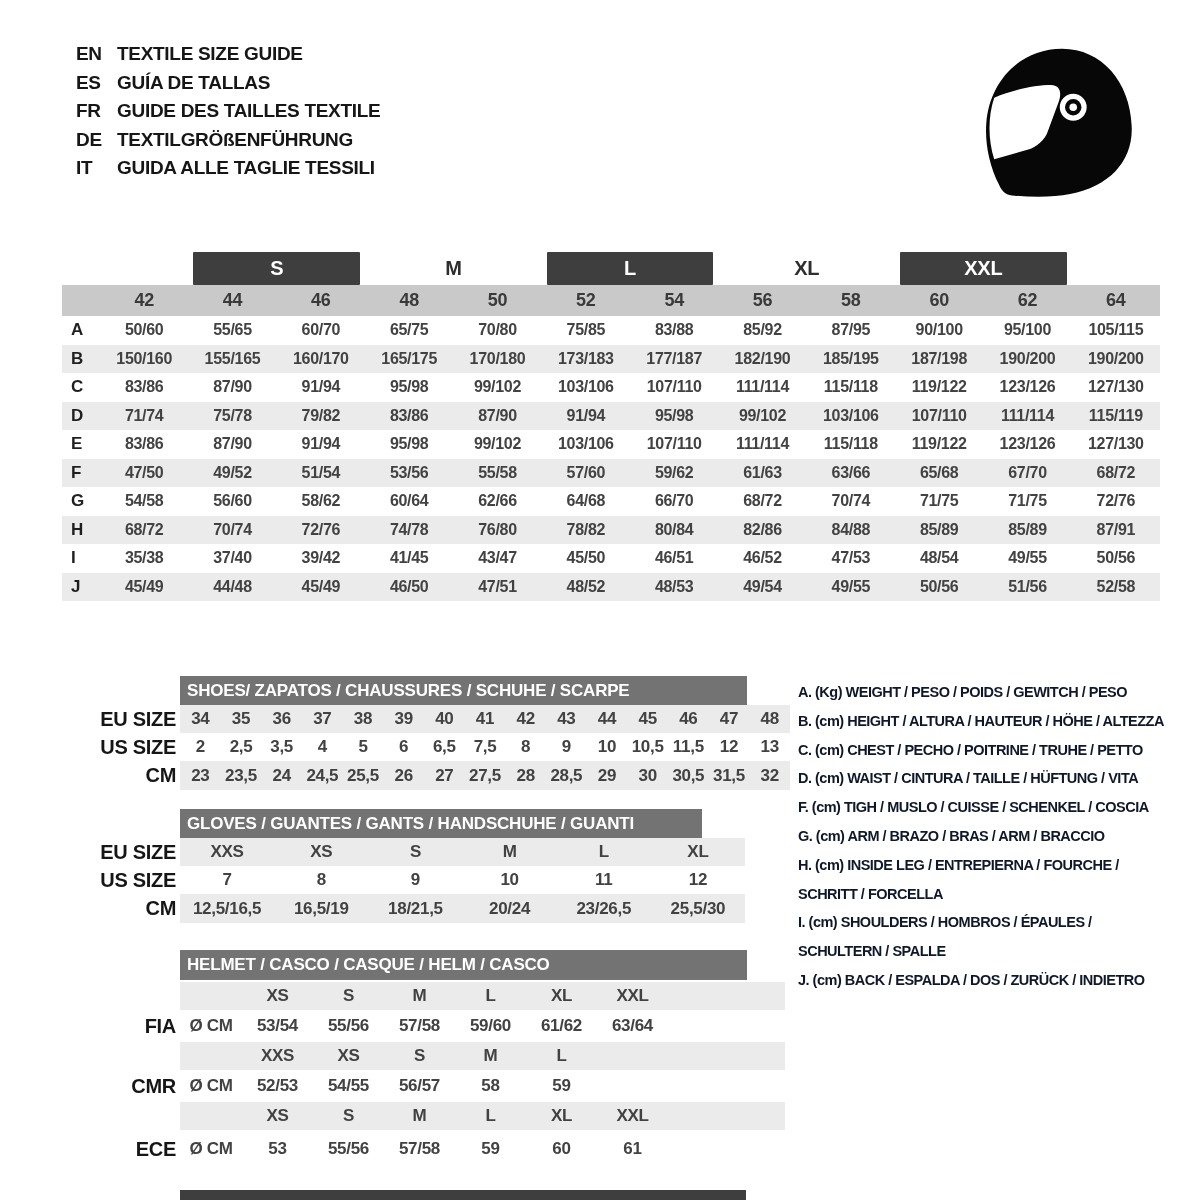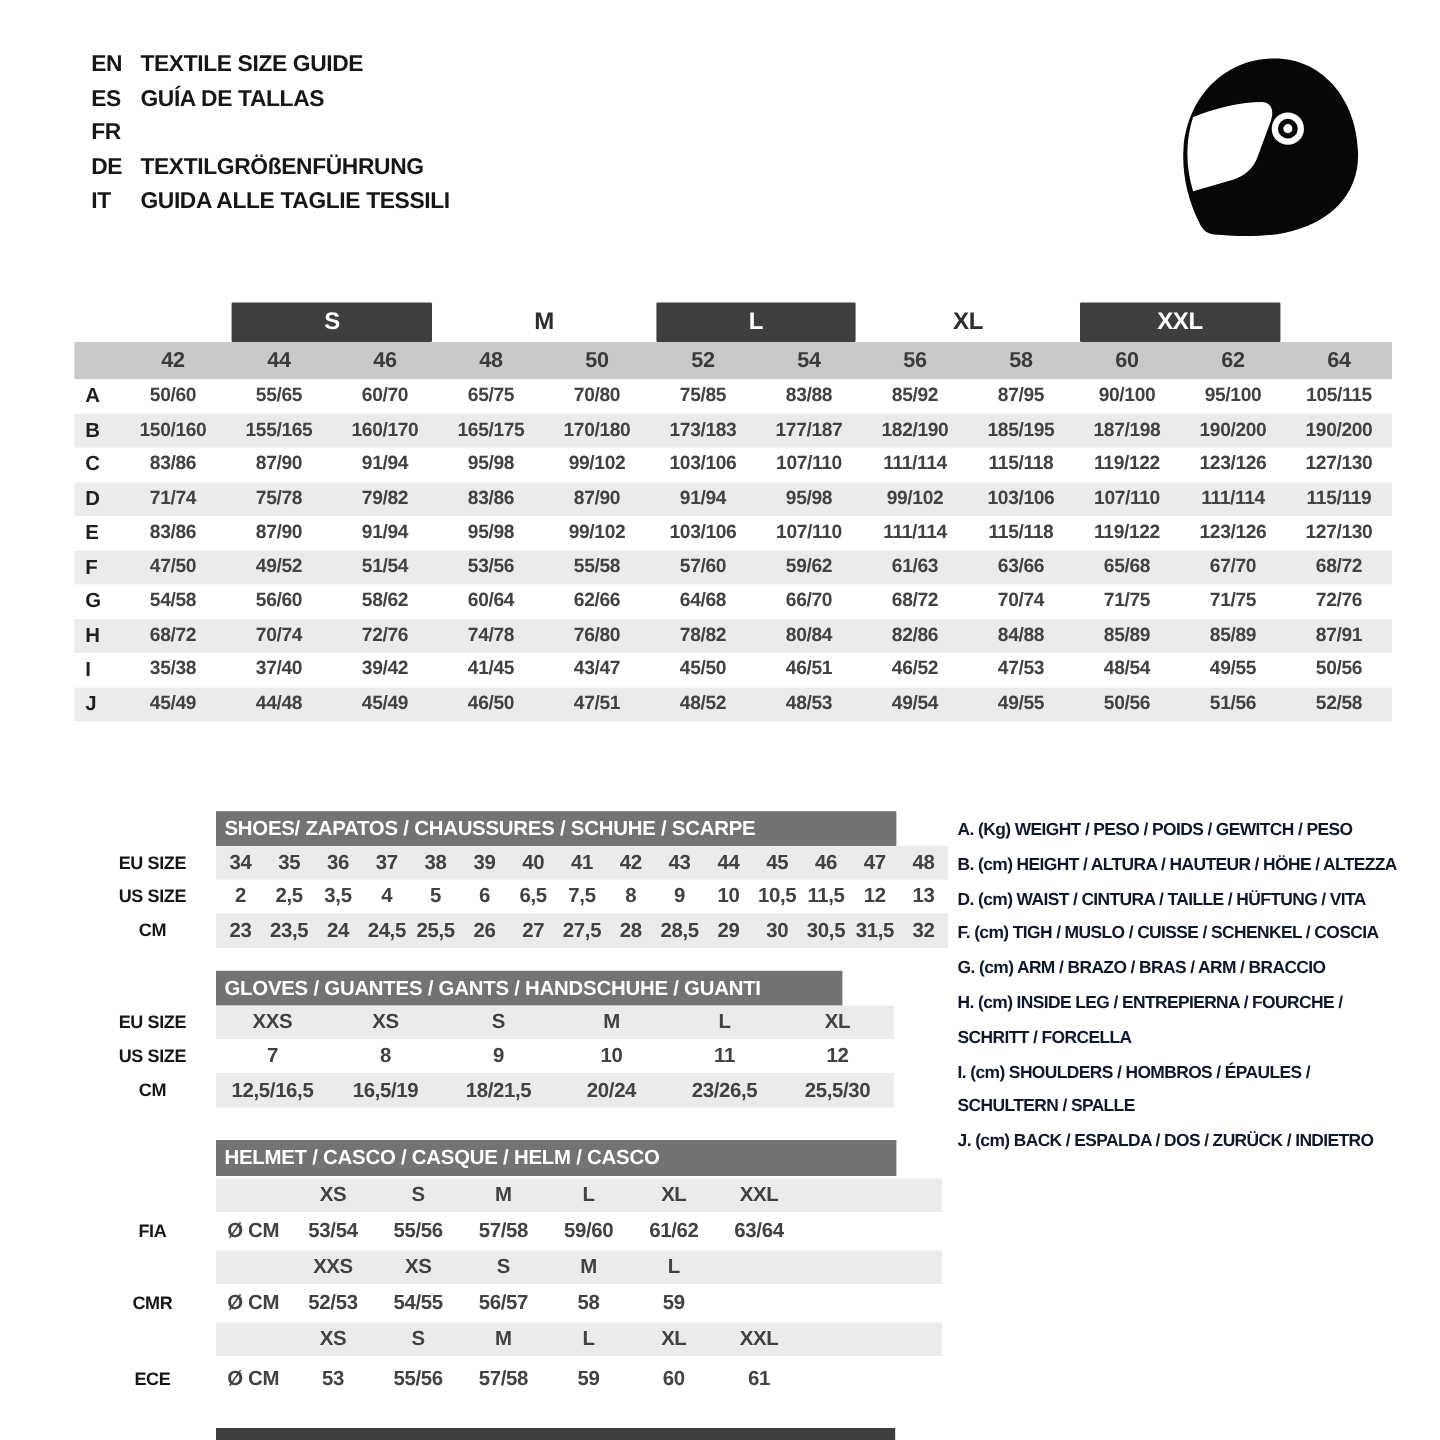--- a/index.html
+++ b/index.html
@@ -23,21 +23,21 @@
   .trow:nth-child(even){background:#ebebeb}
   .tletter{text-align:left;padding-left:9px;font-size:17px;color:#1f1f1f}
   
   .bar{position:absolute;left:180px;height:29px;background:#737373;color:#fff;font-size:17px;line-height:29px;padding-left:7px;letter-spacing:-0.2px}
   .shoes-bar{top:676px;width:567px}
   .gloves-bar{top:809px;width:522px}
   .helmet-bar{top:950px;width:567px;height:30px;line-height:30px}
   
   .strip{position:absolute;left:180px;display:grid;align-items:center;text-align:center;font-size:17px;color:#424242}
   .strip.gray{background:#ebebeb}
-  .strip .side-label{position:absolute;left:-102px;width:98px;text-align:center;font-size:15px;color:#161616}
+  .strip .side-label{position:absolute;left:-102px;width:98px;text-align:right;font-size:20px;color:#161616}
   .shoes-row{width:610px;grid-template-columns:repeat(15,1fr);height:28px}
   #shoesEu{top:705px}#shoesUs{top:733px}#shoesCm{top:761px;height:29px}
   .gloves-row{width:565px;grid-template-columns:repeat(6,1fr);height:28px}
   #glovesEu{top:838px}#glovesUs{top:866px}#glovesCm{top:894px;height:29px}
   .helmet-row{width:605px;grid-template-columns:62px repeat(6,71px) 1fr;height:28px}
   #hSizes1{top:982px}#hFia{top:1012px}#hSizes2{top:1042px}#hCmr{top:1072px}#hSizes3{top:1102px}#hEce{top:1134px;height:30px}
   
   .legend{position:absolute;left:798px;top:678px;width:398px;font-size:14.5px;letter-spacing:-0.5px;color:#0f172a}
   .legend-item{line-height:28.8px}
   
@@ -52,20 +52,21 @@
       <div class="lang-line">
         <span class="lang-code">EN</span>
         <span class="lang-label">TEXTILE SIZE GUIDE</span>
       </div>
       <div class="lang-line">
         <span class="lang-code">ES</span>
         <span class="lang-label">GUÍA DE TALLAS</span>
       </div>
       <div class="lang-line">
         <span class="lang-code">FR</span>
+        <span class="lang-label">GUIDE DES TAILLES TEXTILE</span>
       </div>
       <div class="lang-line">
         <span class="lang-code">DE</span>
         <span class="lang-label">TEXTILGRÖßENFÜHRUNG</span>
       </div>
       <div class="lang-line">
         <span class="lang-code">IT</span>
         <span class="lang-label">GUIDA ALLE TAGLIE TESSILI</span>
       </div>
     </div>
@@ -394,20 +395,21 @@
       <div>55/56</div>
       <div>57/58</div>
       <div>59</div>
       <div>60</div>
       <div>61</div>
     </div>
 
   <div class="legend" id="legend">
       <div class="legend-item">A. (Kg) WEIGHT / PESO / POIDS / GEWITCH / PESO</div>
       <div class="legend-item">B. (cm) HEIGHT / ALTURA / HAUTEUR / HÖHE / ALTEZZA</div>
+      <div class="legend-item">C. (cm) CHEST / PECHO / POITRINE / TRUHE / PETTO</div>
       <div class="legend-item">D. (cm) WAIST / CINTURA / TAILLE / HÜFTUNG / VITA</div>
       <div class="legend-item">F. (cm) TIGH / MUSLO / CUISSE / SCHENKEL / COSCIA</div>
       <div class="legend-item">G. (cm) ARM / BRAZO / BRAS / ARM / BRACCIO</div>
       <div class="legend-item">H. (cm) INSIDE LEG / ENTREPIERNA / FOURCHE /</div>
       <div class="legend-item">SCHRITT / FORCELLA</div>
       <div class="legend-item">I. (cm) SHOULDERS / HOMBROS / ÉPAULES /</div>
       <div class="legend-item">SCHULTERN / SPALLE</div>
       <div class="legend-item">J. (cm) BACK / ESPALDA / DOS / ZURÜCK / INDIETRO</div>
     </div>
 

